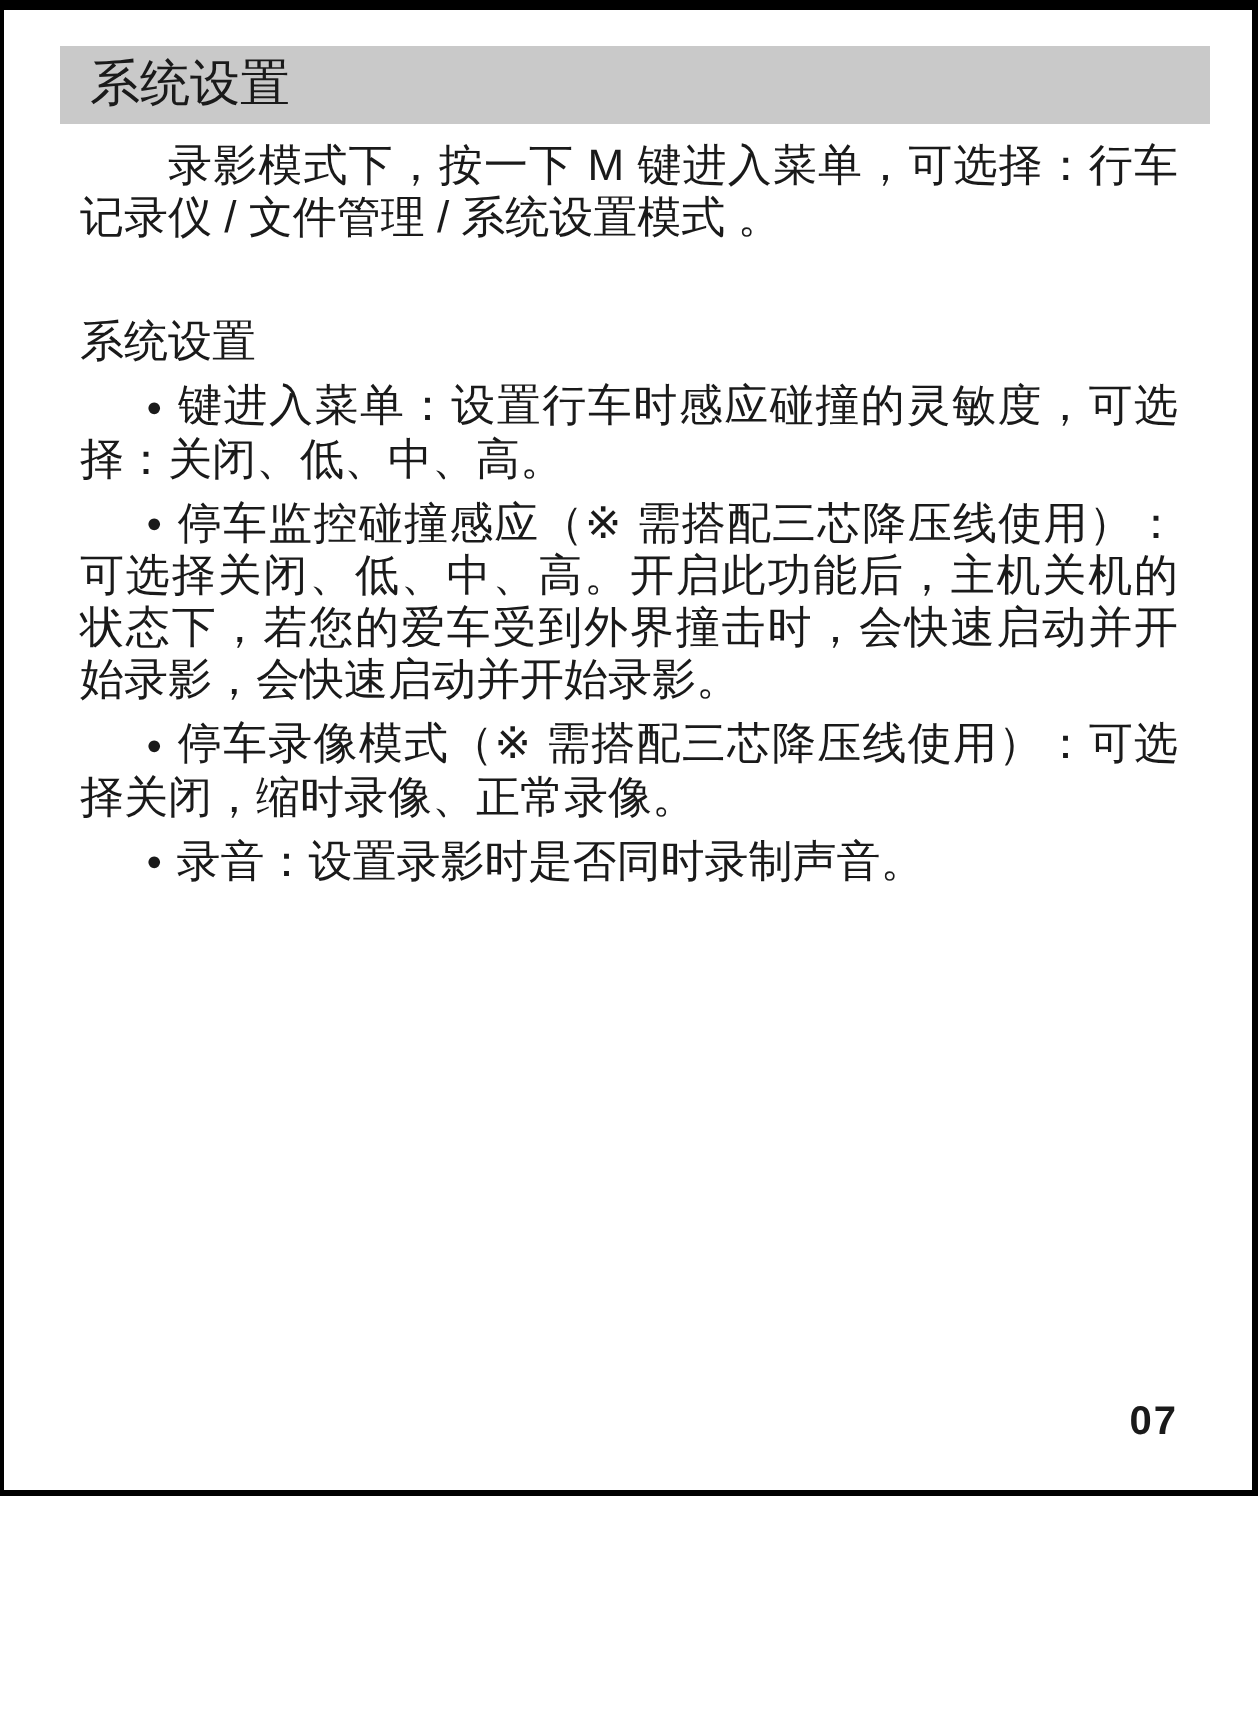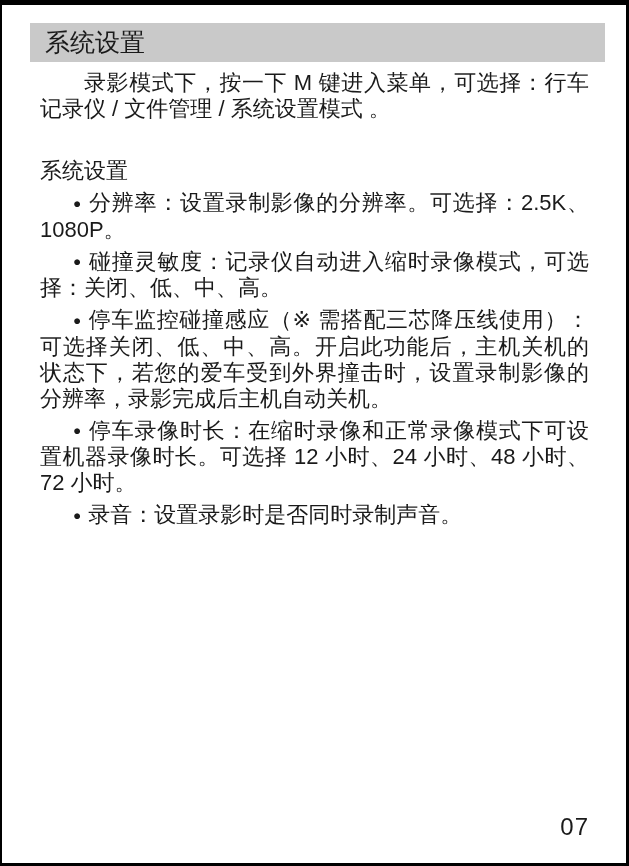--- a/index.html
+++ b/index.html
@@ -4,21 +4,21 @@
 <style>
   html, body {
     margin: 0;
     padding: 0;
     background: #ffffff;
     font-family: "Liberation Sans", "DejaVu Sans", sans-serif;
   }
   .page {
     position: relative;
     width: 629px;
-    height: 866px;
+    height: 748px;
     box-sizing: border-box;
     background: var(--page-bg, #ffffff);
     border-style: solid;
     border-color: var(--border-color, #000000);
     border-width: 5px 3px 3px 2px;
     overflow: hidden;
     color: var(--text-color, #1a1a1a);
   }
   .title-bar {
     margin: 18px 21px 0 28px;
@@ -58,43 +58,43 @@
   .bullet {
     font-size: 0.62em;
     vertical-align: 0.18em;
     margin-right: 7px;
     display: inline;
   }
   .page-number {
     position: absolute;
     right: 37px;
     bottom: 22px;
-    font-size: 24px;
+    font-size: 20px;
     letter-spacing: 1px;
     color: var(--text-color, #1a1a1a);
+    font-weight: bold;
   }
 </style>
 </head>
 <body>
 
 <div class="page">
 
   <div class="title-bar">
     <span class="title-text">系统设置</span>
   </div>
 
   <div class="content">
     <p class="para indent-plain intro">录影模式下，按一下 M 键进入菜单，可选择：行车记录仪 / 文件管理 / 系统设置模式 。</p>
 
     <p class="para section-label">系统设置</p>
 
     <div id="settings-list">
-        <p class="para indent-bullet"><span class="bullet">●</span><span>分辨率：设置录制影像的分辨率。可选择：2.5K、1080P。</span></p>
-        <p class="para indent-bullet"><span class="bullet">●</span><span>碰撞灵敏度：记录仪自动进入缩时录像模式，可选择：关闭、低、中、高。</span></p>
-        <p class="para indent-bullet"><span class="bullet">●</span><span>停车监控碰撞感应（※ 需搭配三芯降压线使用）：可选择关闭、低、中、高。开启此功能后，主机关机的状态下，若您的爱车受到外界撞击时，设置录制影像的分辨率，录影完成后主机自动关机。</span></p>
-        <p class="para indent-bullet"><span class="bullet">●</span><span>停车录像时长：在缩时录像和正常录像模式下可设置机器录像时长。可选择 12 小时、24 小时、48 小时、72 小时。</span></p>
+        <p class="para indent-bullet"><span class="bullet">●</span><span>键进入菜单：设置行车时感应碰撞的灵敏度，可选择：关闭、低、中、高。</span></p>
+        <p class="para indent-bullet"><span class="bullet">●</span><span>停车监控碰撞感应（※ 需搭配三芯降压线使用）：可选择关闭、低、中、高。开启此功能后，主机关机的状态下，若您的爱车受到外界撞击时，会快速启动并开始录影，会快速启动并开始录影。</span></p>
+        <p class="para indent-bullet"><span class="bullet">●</span><span>停车录像模式（※ 需搭配三芯降压线使用）：可选择关闭，缩时录像、正常录像。</span></p>
         <p class="para indent-bullet"><span class="bullet">●</span><span>录音：设置录影时是否同时录制声音。</span></p>
       </div>
   </div>
 
   <div class="page-number">07</div>
 
 </div>
 
 </body></html>

